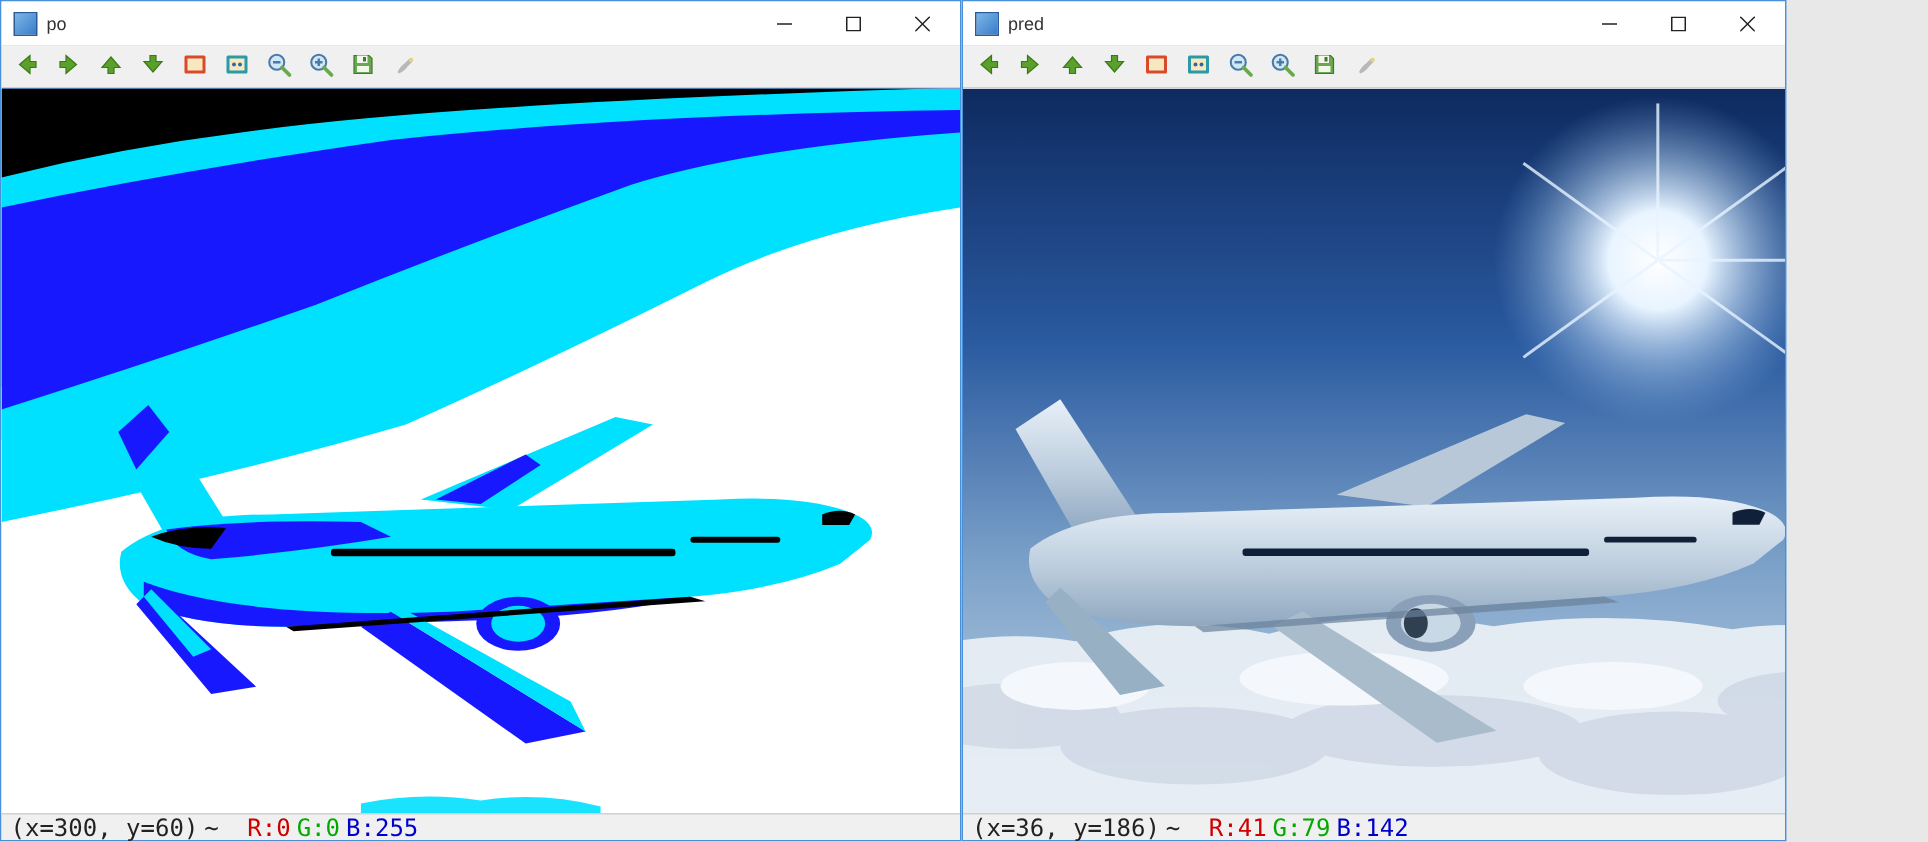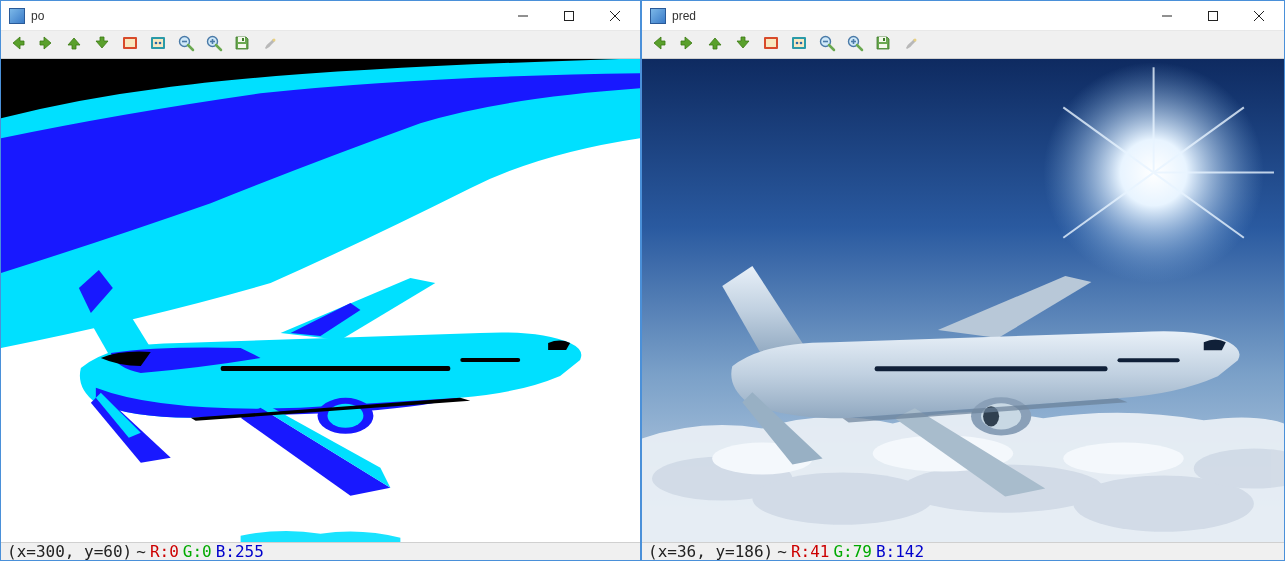--- a/index.html
+++ b/index.html
@@ -14,21 +14,21 @@
   }
   .window {
     background: #fff;
     border: 1px solid #4a90d9;
     display: flex;
     flex-direction: column;
     height: 561px;
     position: relative;
   }
   .window.left { width: 641px; border-right: 1px solid #4a90d9; }
-  .window.right { width: 644px; }
+  .window.right { width: 550px; }
   .titlebar {
     height: 30px;
     background: #fff;
     display: flex;
     align-items: center;
     padding: 0 2px 0 8px;
     border-bottom: 1px solid #e8e8e8;
   }
   .title-icon {
     width: 16px; height: 16px;
@@ -80,21 +80,21 @@
     background: #f0f0f0;
     border-top: 1px solid #d0d0d0;
     display: flex;
     align-items: center;
     padding: 0 6px;
     font-size: 16px;
     color: #222;
     gap: 4px;
     font-family: Consolas, monospace;
   }
-  .sb-r { color: #c00; }
+  .sb-r { color: #c00; margin-left: 15px; }
   .sb-g { color: #0a0; }
   .sb-b { color: #00c; text-align: right; }
 </style>
 </head>
 <body>
 
 <div class="window left">
   <div class="titlebar">
     <div class="title-icon"></div>
     <div class="title-text">po</div>

